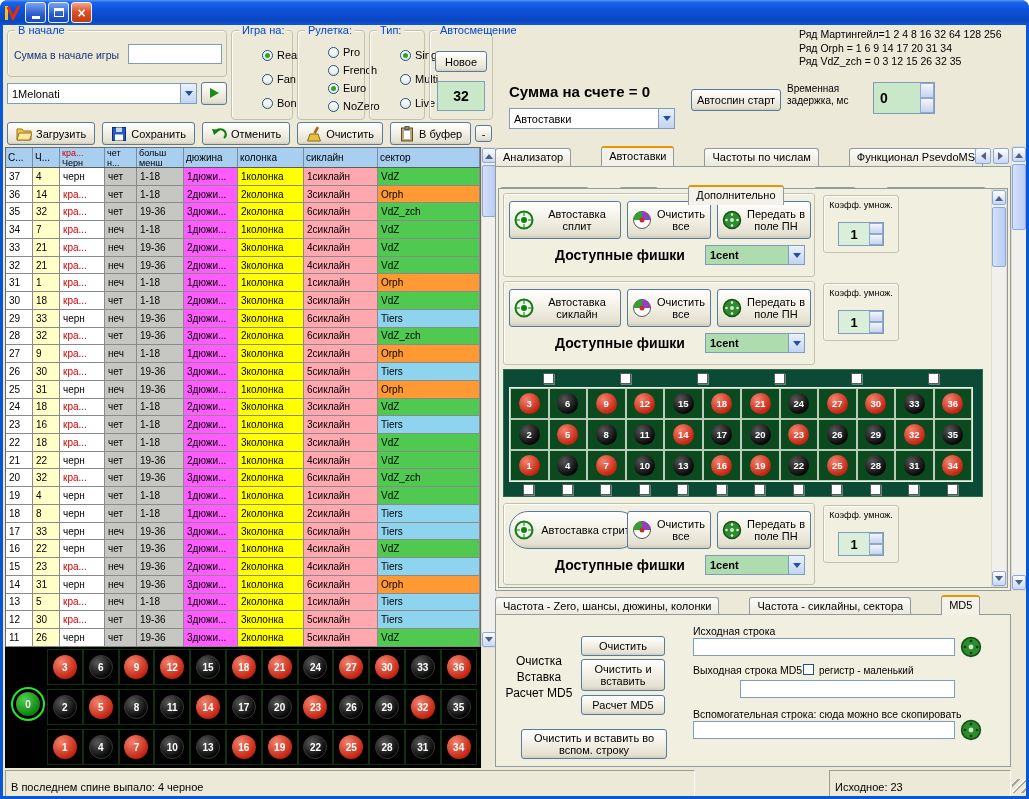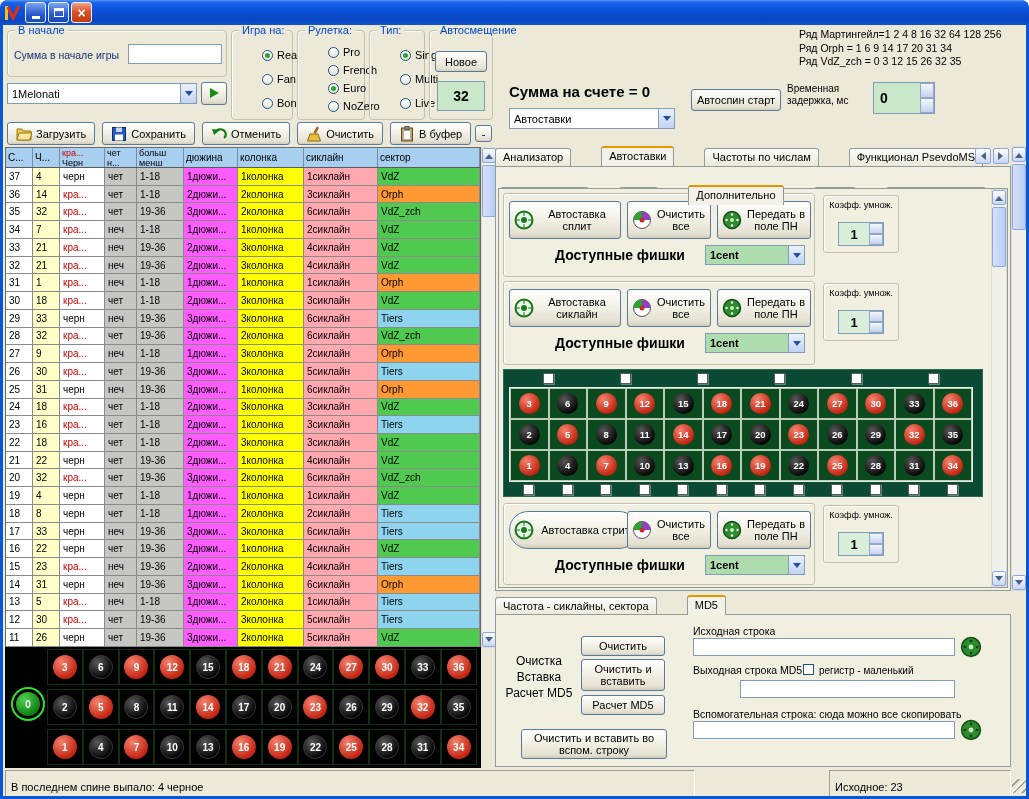--- a/index.html
+++ b/index.html
@@ -1079,20 +1079,21 @@
         </span>
     </div>
   </div>
   <div class="chipslbl" style="left:552px;top:532px;">Доступные фишки</div>
   <div class="combo green" style="left:702px;top:530px;width:100px;height:20px;">
     <span class="cval">1cent</span>
     <span class="cbtn"></span>
   </div>
 
   <div class="tabstrip" id="bottabs" style="left:492px;top:570px;">
+      <span class="xtab">Частота - Zero, шансы, дюжины, колонки</span>
       <span class="xtab">Частота - сиклайны, сектора</span>
       <span class="xtab active">MD5</span>
     </div>
   <div class="tpanel" style="left:492px;top:589px;width:516px;height:153px;"></div>
 
   <div class="abs" id="mdleft" style="left:497px;top:628px;width:78px;">
       <div class="mline">Очистка</div>
       <div class="mline">Вставка</div>
       <div class="mline">Расчет MD5</div>
     </div>

